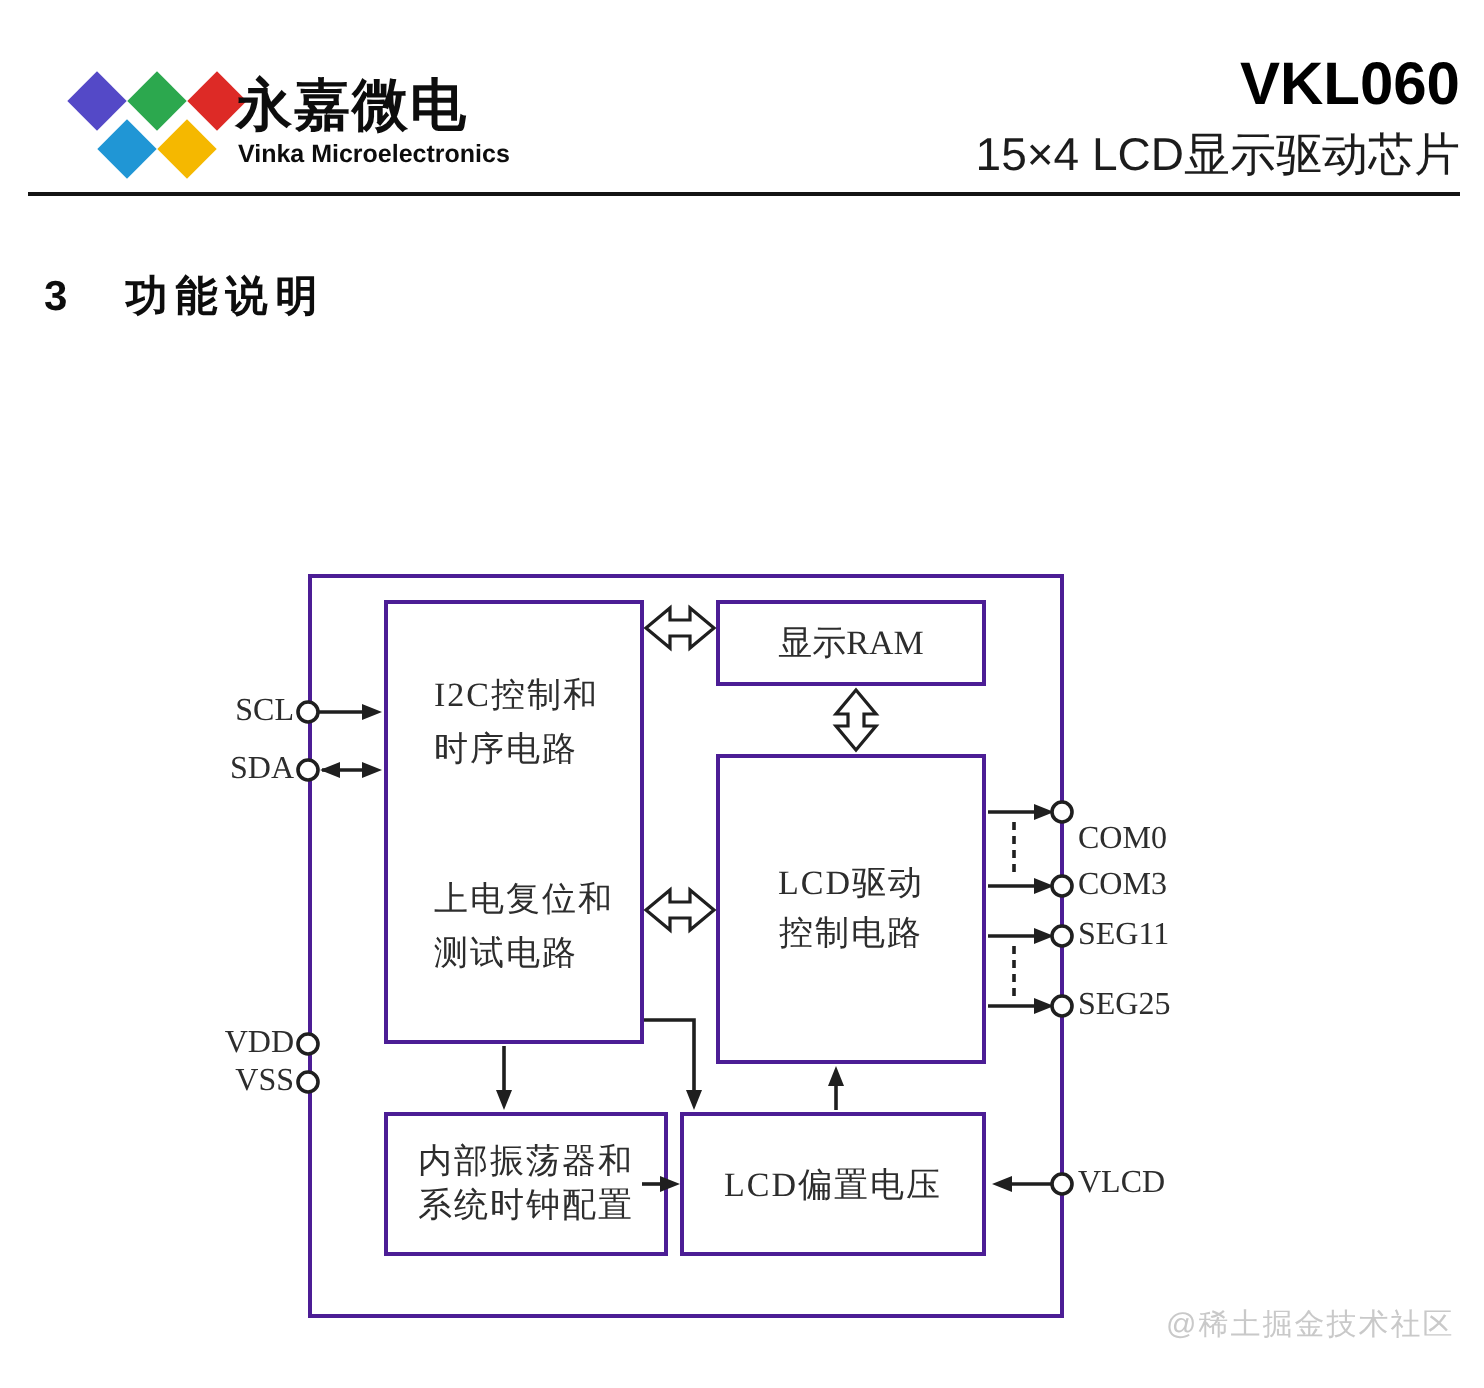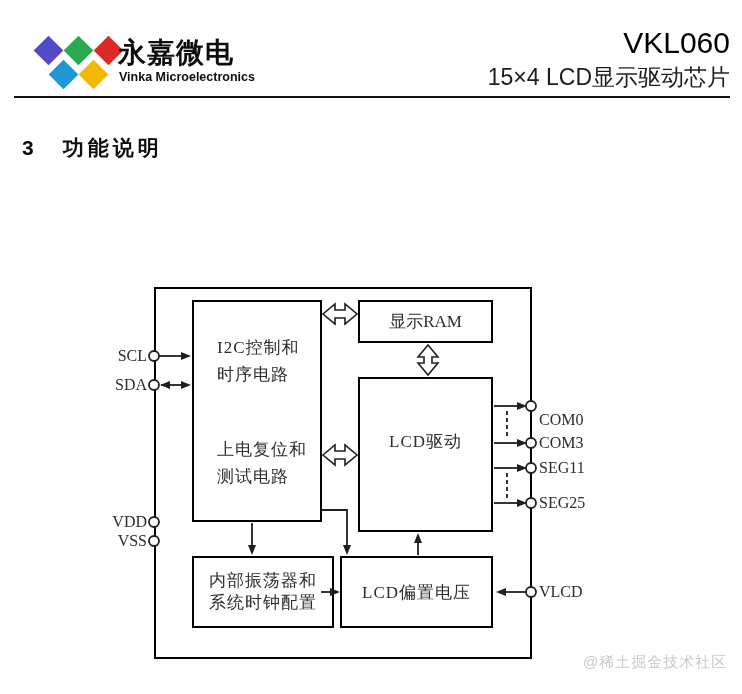--- a/index.html
+++ b/index.html
@@ -11,34 +11,34 @@
 
   
   .diamond{position:absolute;width:21px;height:21px;transform:rotate(45deg);}
   .d-purple{left:38px;top:40px;background:#5449c7;}
   .d-green{left:68px;top:40px;background:#2ca84e;}
   .d-red{left:98px;top:40px;background:#dd2a26;}
   .d-cyan{left:53px;top:64px;background:#2096d5;}
   .d-yellow{left:83px;top:64px;background:#f5b800;}
   .brand-cn{left:118px;top:34px;font-size:28px;font-weight:bold;letter-spacing:1px;color:#0d0d0d;}
   .brand-en{left:119px;top:70px;font-size:12.5px;font-weight:bold;color:#0d0d0d;}
-  .part-number{right:12px;top:26px;width:400px;text-align:right;font-size:30px;font-weight:normal;color:#000;}
+  .part-number{right:12px;top:26px;width:400px;text-align:right;font-size:30px;font-weight:bold;color:#000;}
   .subtitle{right:12px;top:62px;width:500px;text-align:right;font-size:23px;color:#1c1c1c;}
   .header-rule{left:14px;top:96px;width:716px;height:2px;background:#141414;}
 
   
   .h1{left:22px;top:134px;font-size:21px;font-weight:bold;color:#0d0d0d;}
   .h1 .num{display:inline-block;}
   .h1 .ttl{display:inline-block;margin-left:29px;letter-spacing:4px;}
   .h2{left:20px;top:184px;font-size:18px;font-weight:bold;color:#0d0d0d;}
   .h2 .num{display:inline-block;}
   .h2 .ttl{display:inline-block;margin-left:9px;letter-spacing:5px;}
 
   
-  .dbox{position:absolute;border:2px solid #000000;background:#fff;box-sizing:border-box;}
+  .dbox{position:absolute;border:2px solid #4c1d95;background:#fff;box-sizing:border-box;}
   .outer-rect{left:154px;top:287px;width:378px;height:372px;}
   .box-i2c{left:192px;top:300px;width:130px;height:222px;}
   .box-ram{left:358px;top:300px;width:135px;height:43px;display:flex;align-items:center;justify-content:center;}
   .box-lcd{left:358px;top:377px;width:135px;height:155px;}
   .box-osc{left:192px;top:556px;width:142px;height:72px;display:flex;flex-direction:column;align-items:center;justify-content:center;}
   .box-bias{left:340px;top:556px;width:153px;height:72px;display:flex;flex-direction:column;align-items:center;justify-content:center;}
   .dtext{font-family:"Liberation Serif","DejaVu Serif",serif;color:#2d2d2d;font-size:17px;}
   .grp{position:absolute;left:23px;line-height:27px;letter-spacing:1px;}
   .grp1{top:32px;}
   .grp2{top:134px;}
@@ -93,20 +93,21 @@
       </div>
     </div>
 
     <div class="dbox box-ram dtext">
       <span>显示RAM</span>
     </div>
 
     <div class="dbox box-lcd dtext">
       <div class="lcd-lines">
         <div>LCD驱动</div>
+        <div>控制电路</div>
       </div>
     </div>
 
     <div class="dbox box-osc dtext">
       <div class="tight">内部振荡器和</div>
       <div class="tight">系统时钟配置</div>
     </div>
 
     <div class="dbox box-bias dtext">
       <div class="mid">LCD偏置电压</div>

